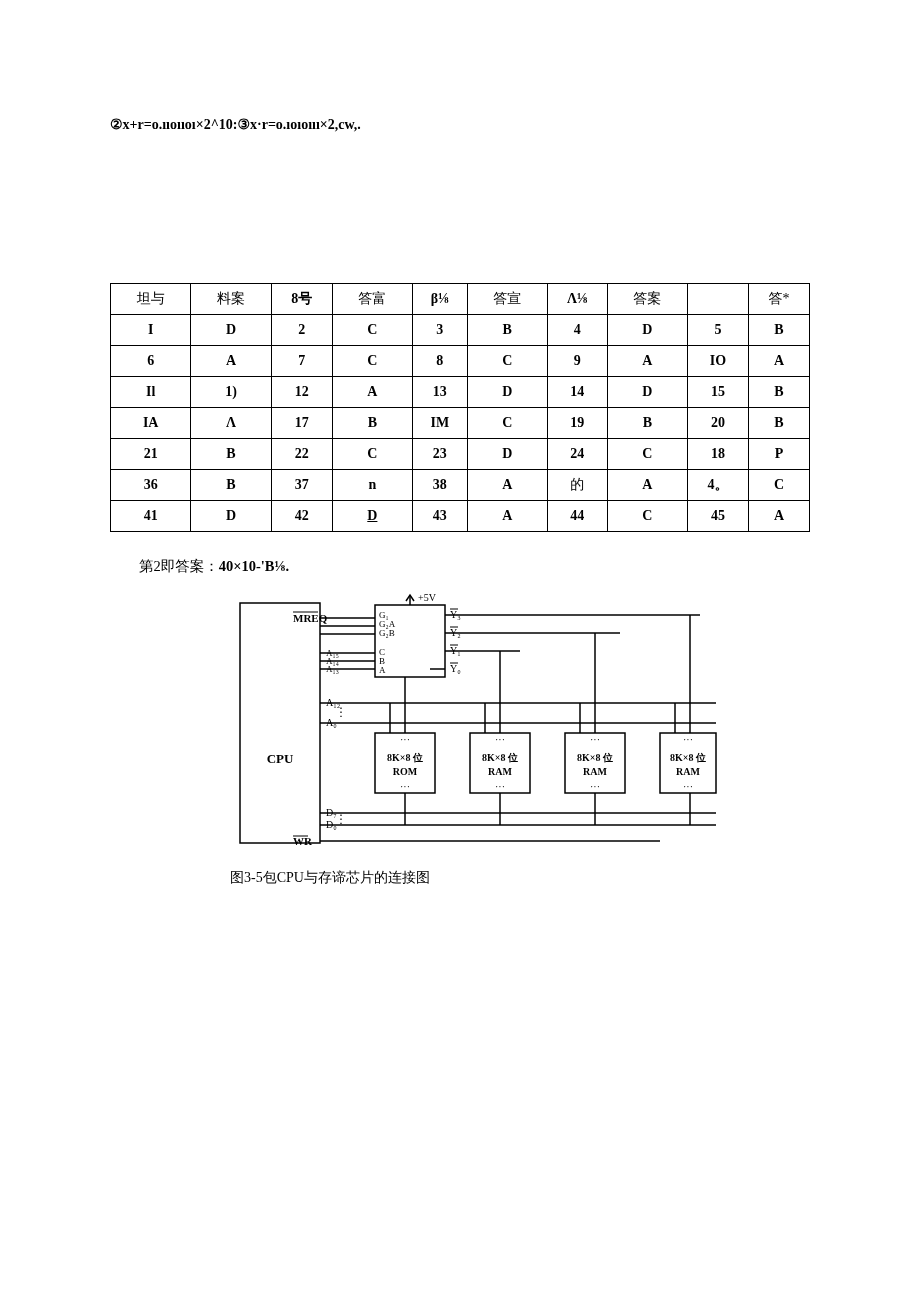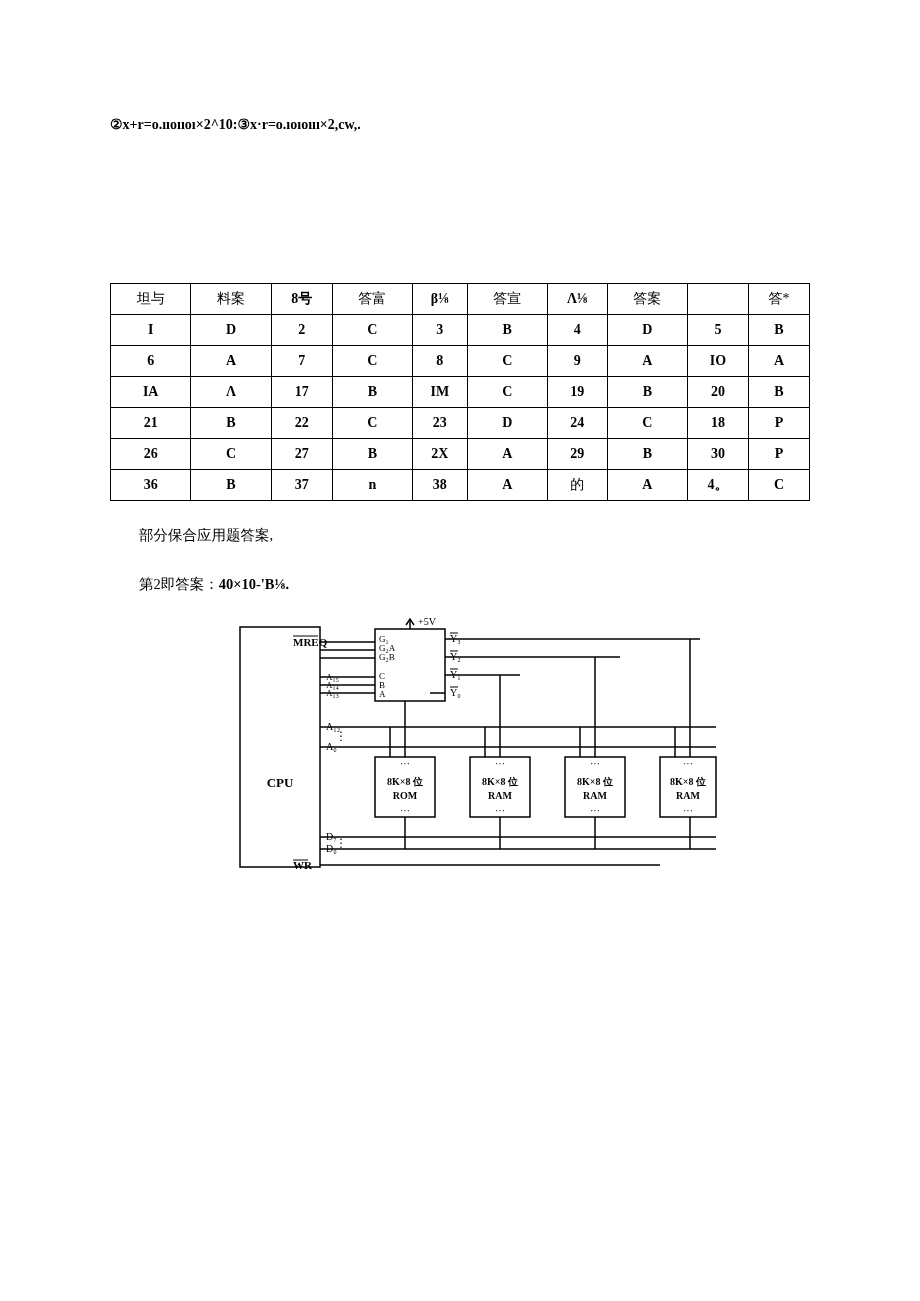--- a/index.html
+++ b/index.html
@@ -50,21 +50,21 @@
     line-height: 2.0;
     text-indent: 2em;
     font-size: 14.5px;
   }
   .para .bold {
     font-family: Liberation Serif, serif;
     font-weight: bold;
   }
   .figure-wrap {
     text-align: center;
-    margin-top: 18px;
+    margin-top: 12px;
   }
   .figure-wrap svg {
     display: inline-block;
   }
   .caption {
     font-size: 14px;
     text-align: left;
     margin-left: 120px;
     margin-top: 2px;
   }
@@ -108,20 +108,32 @@
       <td>7</td>
       <td>C</td>
       <td>8</td>
       <td>C</td>
       <td>9</td>
       <td>A</td>
       <td>IO</td>
       <td>A</td>
     </tr>
     <tr>
+      <td>Il</td>
+      <td>1)</td>
+      <td>12</td>
+      <td>A</td>
+      <td>13</td>
+      <td>D</td>
+      <td>14</td>
+      <td>D</td>
+      <td>15</td>
+      <td>B</td>
+    </tr>
+    <tr>
       <td>IA</td>
       <td>Λ</td>
       <td>17</td>
       <td>B</td>
       <td>IM</td>
       <td>C</td>
       <td>19</td>
       <td>B</td>
       <td class="italic">20</td>
       <td>B</td>
@@ -132,47 +144,46 @@
       <td class="italic">22</td>
       <td>C</td>
       <td>23</td>
       <td>D</td>
       <td>24</td>
       <td>C</td>
       <td>18</td>
       <td>P</td>
     </tr>
     <tr>
-      <td>26</td>
-      <td>C</td>
-      <td>27</td>
-      <td>B</td>
-      <td>2X</td>
-      <td>A</td>
-      <td>29</td>
-      <td>B</td>
-      <td>30</td>
-      <td>P</td>
-    </tr>
-    <tr>
       <td>36</td>
       <td>B</td>
       <td>37</td>
       <td>n</td>
       <td>38</td>
       <td>A</td>
       <td class="cn">的</td>
       <td>A</td>
       <td>4。</td>
       <td>C</td>
     </tr>
+    <tr>
+      <td>41</td>
+      <td>D</td>
+      <td>42</td>
+      <td class="underline">D</td>
+      <td>43</td>
+      <td>A</td>
+      <td>44</td>
+      <td>C</td>
+      <td>45</td>
+      <td>A</td>
+    </tr>
   </tbody>
     </table>
 
-  <p class="para">部分保合应用题答案,</p>
 
   <p class="para">
     <span>第2即答案：</span><span class="bold">40×10-'B⅛.</span>
   </p>
 
 
 
 
   <div class="figure-wrap">
     <svg width="520" height="270" viewBox="0 0 520 270">
@@ -271,15 +282,16 @@
         <text x="395" y="150" text-anchor="middle" font-size="10">···</text>
         <text x="488" y="150" text-anchor="middle" font-size="10">···</text>
         <text x="205" y="197" text-anchor="middle" font-size="10">···</text>
         <text x="300" y="197" text-anchor="middle" font-size="10">···</text>
         <text x="395" y="197" text-anchor="middle" font-size="10">···</text>
         <text x="488" y="197" text-anchor="middle" font-size="10">···</text>
         <text x="135" y="123" font-size="12">⋮</text>
         <text x="135" y="230" font-size="12">⋮</text>
       </g>
     </svg>
+    <div class="caption">图3-5包CPU与存谛芯片的连接图</div>
   </div>
 
 </div>
 
 </body></html>

